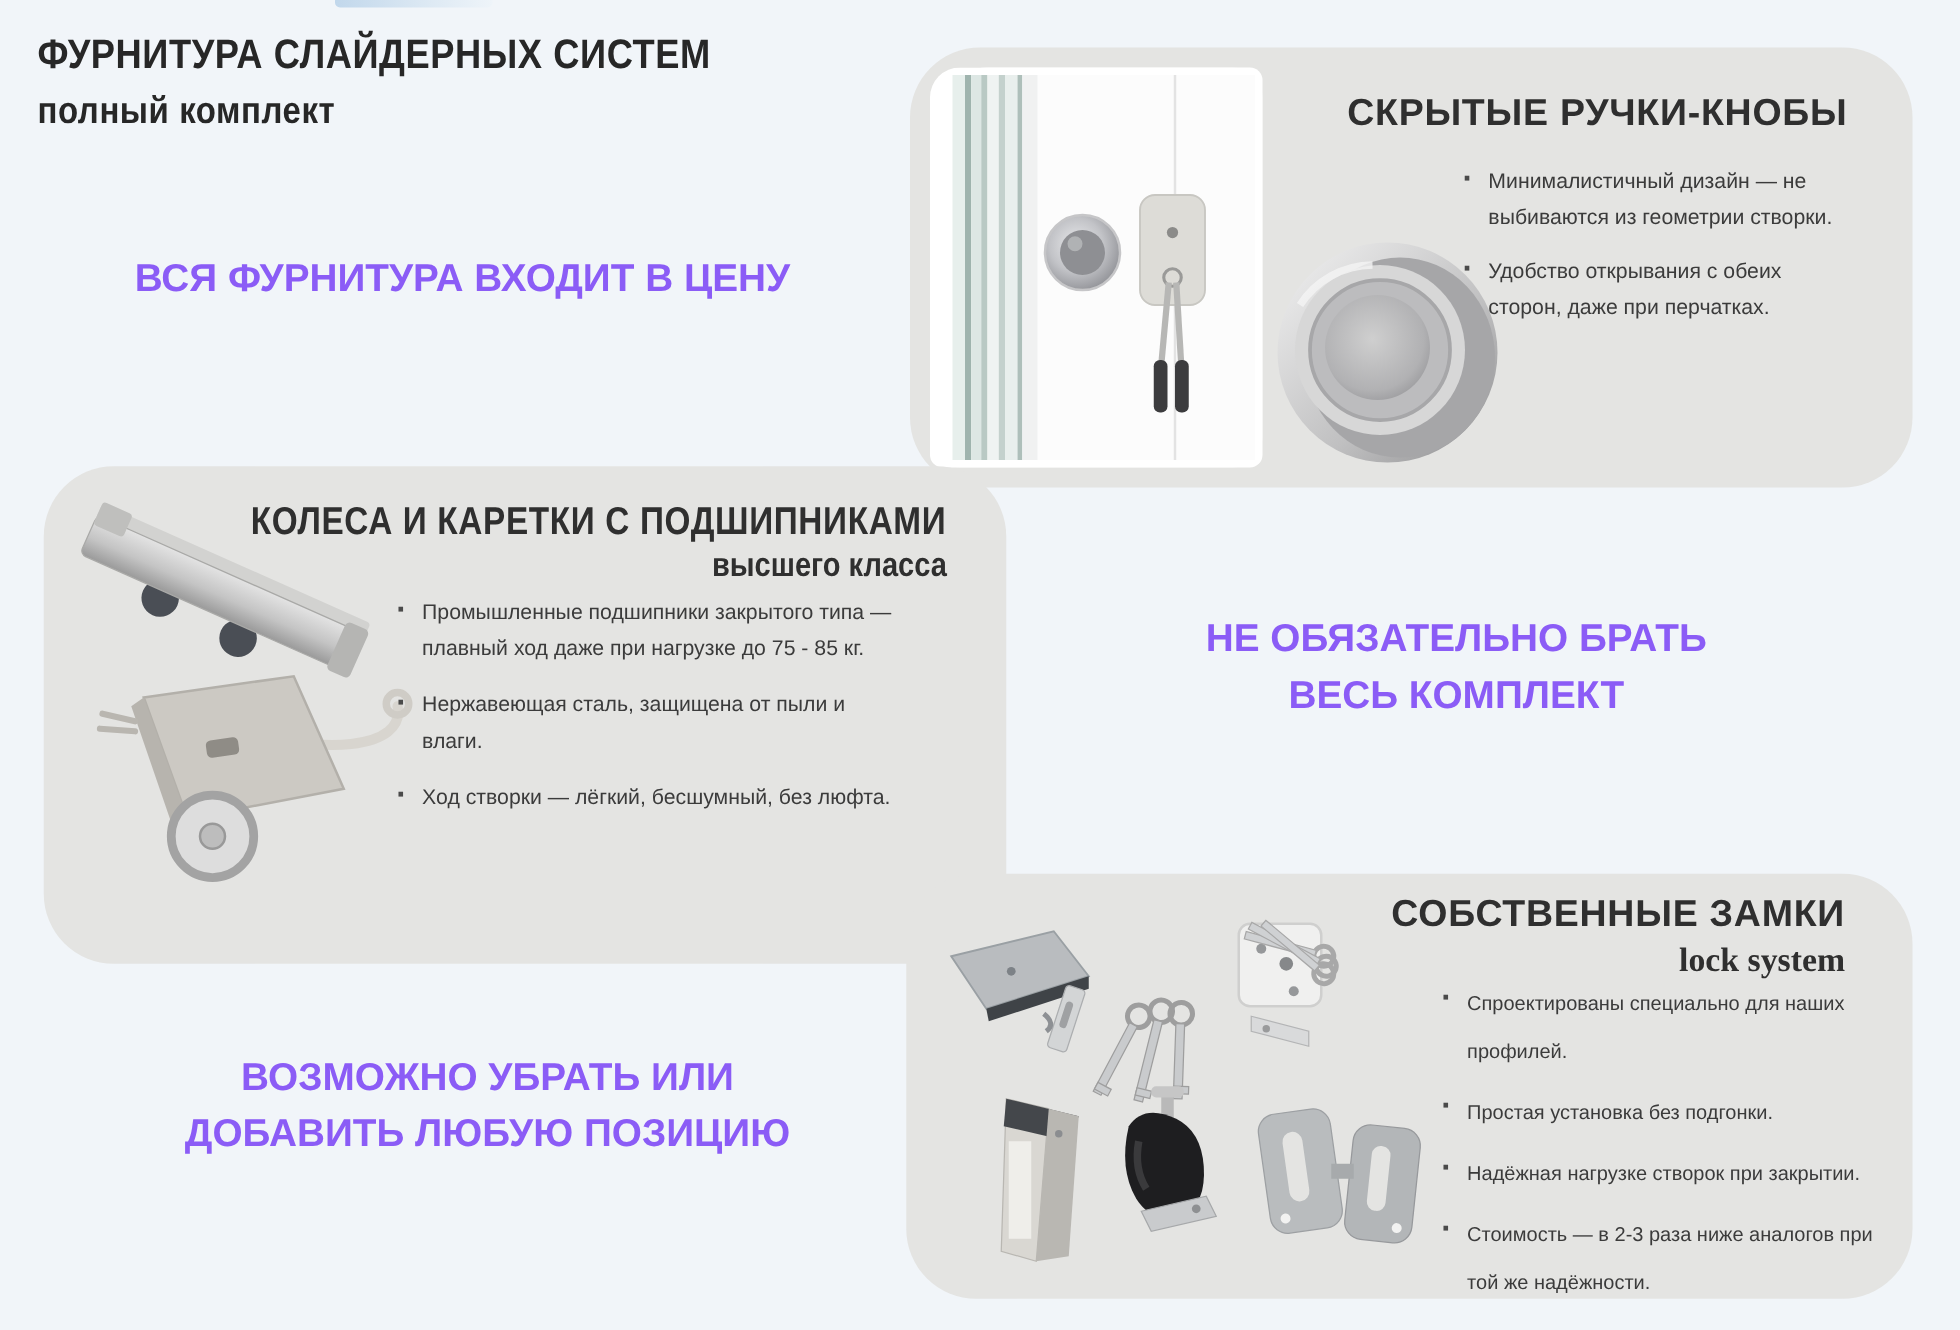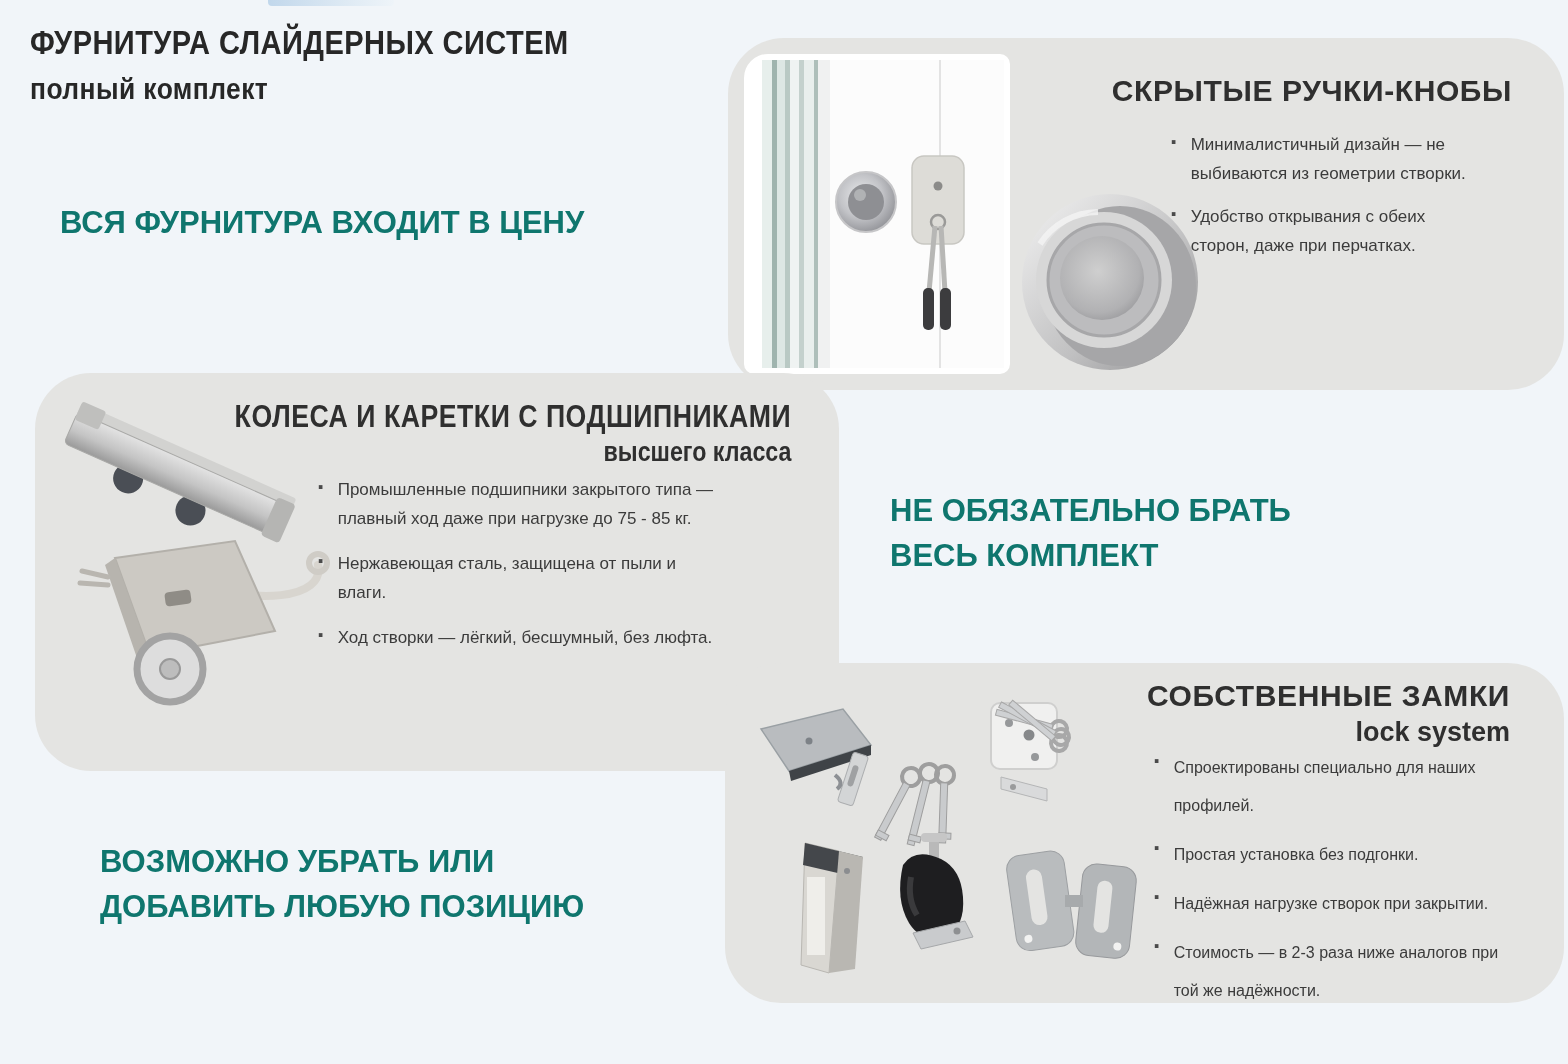--- a/index.html
+++ b/index.html
@@ -18,34 +18,34 @@
     transform:scaleX(0.88);transform-origin:left top;
     white-space:nowrap;letter-spacing:0.5px;
   }
   .main-subtitle{
     left:30px;top:72px;
     font-size:30px;font-weight:bold;color:#272727;
     transform:scaleX(0.88);transform-origin:left top;
     white-space:nowrap;letter-spacing:0.5px;
   }
   .slogan{
-    font-weight:bold;color:#0f766e;
+    font-weight:bold;color:#8b5cf6;
     font-size:31px;line-height:45px;
-    white-space:nowrap;
+    text-align:center;white-space:nowrap;
   }
   .slogan-price{left:60px;top:200px;width:620px;}
   .slogan-kit{left:890px;top:488px;width:550px;}
   .slogan-position{left:100px;top:826px;width:580px;margin-top:13px;}
   
   .card{
-    position:absolute;background:#e4e4e2;border-radius:56px;padding-left:34px;
+    position:absolute;background:#e4e4e2;border-radius:56px;
   }
   .card-handles{left:728px;top:38px;width:802px;height:352px;}
   .card-wheels{left:35px;top:373px;width:770px;height:398px;}
-  .card-locks{left:725px;top:663px;width:805px;height:340px;}
+  .card-locks{left:725px;top:699px;width:805px;height:340px;}
   .card-title{
     position:absolute;font-weight:bold;color:#2f2f2f;
     font-size:30px;letter-spacing:0.6px;white-space:nowrap;
   }
   .card-subtitle{
     position:absolute;font-weight:bold;color:#2f2f2f;
     font-size:27px;white-space:nowrap;
   }
   .cond{transform:scaleX(0.86);transform-origin:right top;}
   
@@ -297,21 +297,21 @@
         <g transform="rotate(6 362 230)">
           <rect x="336" y="184" width="54" height="92" rx="14" fill="#b3b6b8" stroke="#97999c"></rect>
           <rect x="352" y="200" width="15" height="52" rx="7" fill="#e4e4e2"></rect>
           <circle cx="378" cy="264" r="4" fill="#f2f2f1"></circle>
         </g>
         <rect x="322" y="214" width="18" height="12" fill="#a7aaac"></rect>
       </g>
     </svg>
   </div>
   <div class="card-title" style="right:54px;top:16px;">СОБСТВЕННЫЕ ЗАМКИ</div>
-  <div class="card-subtitle" style="right:54px;top:54px;">lock system</div>
+  <div class="card-subtitle" style="right:54px;top:54px;font-family:Liberation Serif, serif;">lock system</div>
   <div class="bullets" style="left:428px;top:86px;width:360px;">
     <div class="bullet">
       <span class="dot">·</span>
       <span class="txt">Спроектированы специально для наших профилей.</span>
     </div>
     <div class="bullet">
       <span class="dot">·</span>
       <span class="txt">Простая установка без подгонки.</span>
     </div>
     <div class="bullet">

